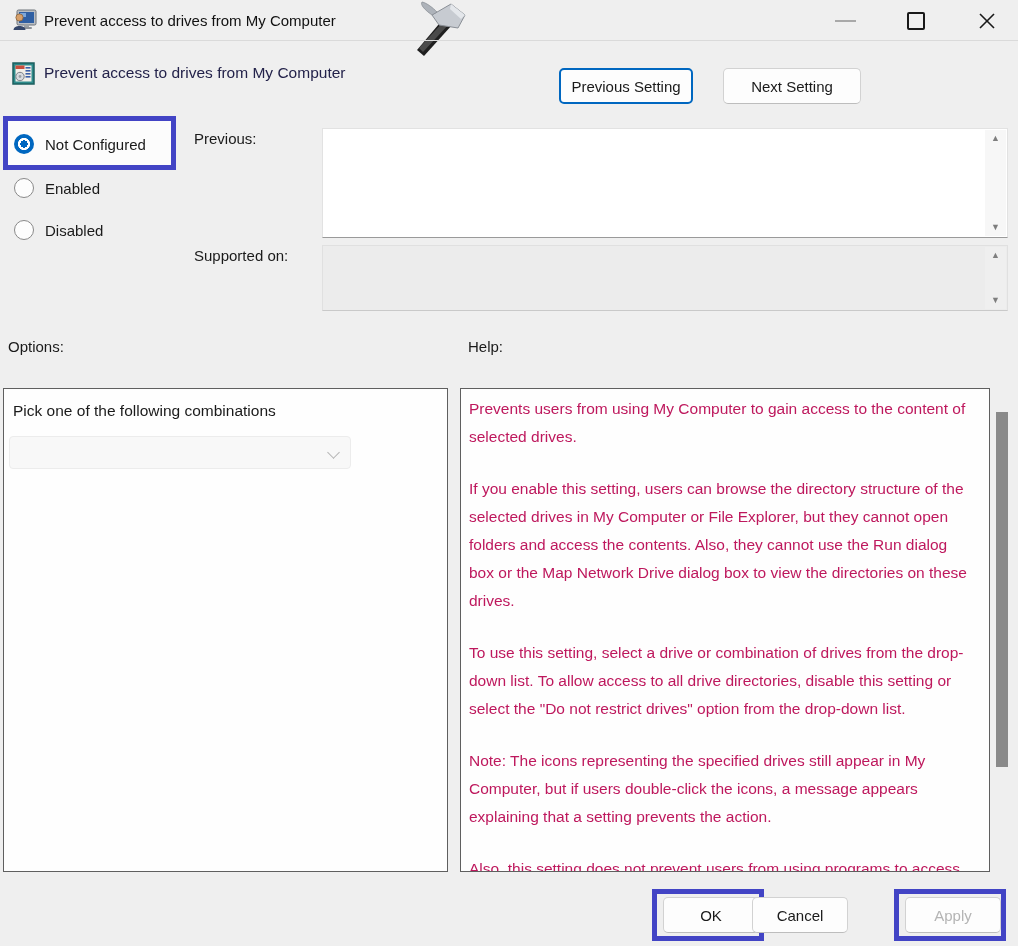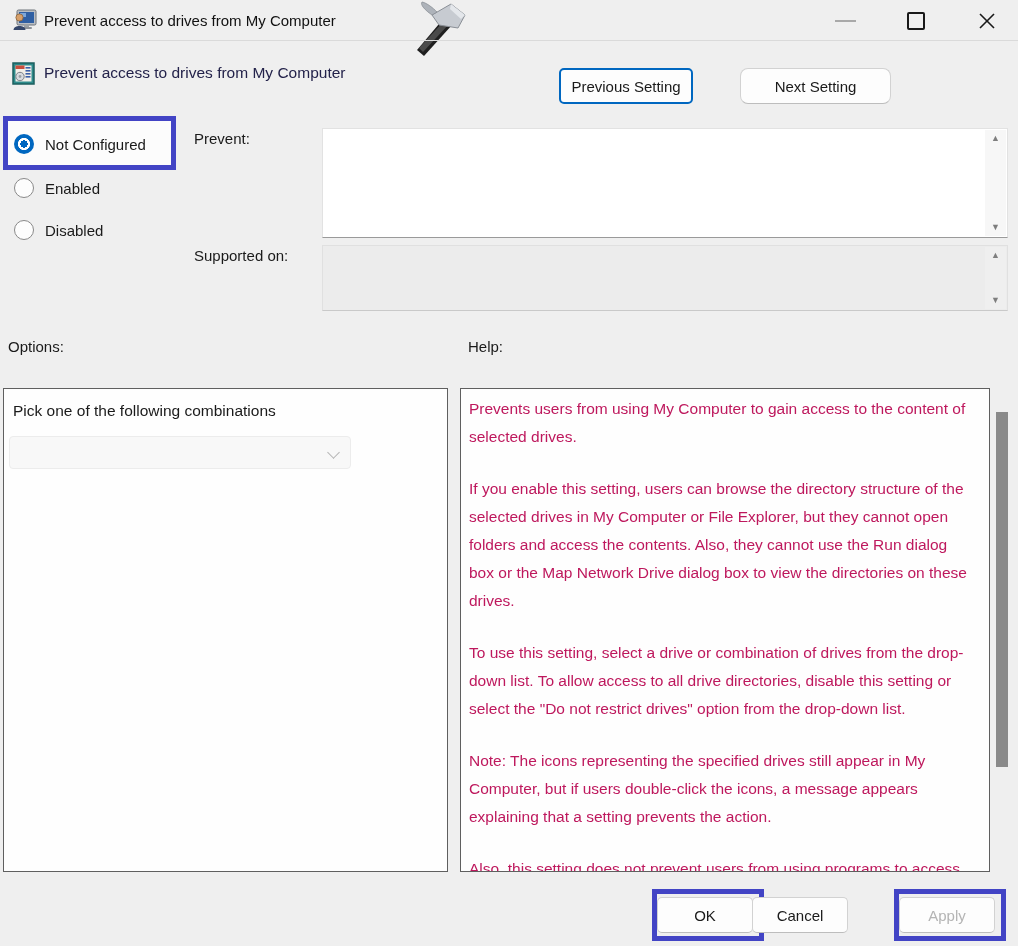--- a/index.html
+++ b/index.html
@@ -24,21 +24,21 @@
 
   
   #policy-icon{left:12px; top:62px; width:23px; height:23px;}
   #policy-title{left:44px; top:64px; font-size:15.5px; color:#23224a;}
   .hdr-btn{
     top:68px; height:36px; background:#fdfdfd; border:1px solid #d2d2d2; border-bottom-color:#bdbdbd;
     border-radius:5px; font-size:15px; color:#1a1a1a; display:flex; align-items:center; justify-content:center;
     box-sizing:border-box; cursor:default;
   }
   #prev-btn{left:559px; width:134px; border:2px solid #0067c0;}
-  #next-btn{left:740px; width:151px;border-radius:8px;}
+  #next-btn{left:723px; width:138px;}
 
   
   #radio-highlight{left:3px; top:116px; width:173px; height:54px; border:5px solid #4244c5; background:#fcfcfc; box-sizing:border-box;}
   .radio-row{left:14px; height:20px; display:flex; align-items:center; gap:11px;}
   #radio-row-0{top:134px;}
   #radio-row-1{top:178px;}
   #radio-row-2{top:220px;}
   .radio-dot{width:20px; height:20px; border-radius:50%; box-sizing:border-box; flex:0 0 auto;}
   .radio-dot.sel{background:radial-gradient(circle at 50% 50%, #0067c0 0 3.6px, #ffffff 3.7px 6px, #0067c0 6.1px 10px);}
   .radio-dot.unsel{background:#fdfdfd; border:1px solid #898989;}
@@ -73,21 +73,21 @@
   #help-panel p{margin:0 8px 24px 0; font-size:15.5px; line-height:28px; color:#be185d;}
   #help-scrollbar{left:996px; top:412px; width:12px; height:355px; background:#8a8a8a;}
 
   
   .foot-btn{
     top:897px; height:36px; width:96px; background:#fdfdfd; border:1px solid #d2d2d2; border-bottom-color:#bdbdbd;
     border-radius:5px; font-size:15px; color:#1a1a1a; display:flex; align-items:center; justify-content:center;
     box-sizing:border-box;
   }
   .hl-wrap{top:889px; width:112px; height:52px; border:5px solid #4244c5; box-sizing:border-box;
-    display:flex; align-items:center; justify-content:flex-start;}
+    display:flex; align-items:center; justify-content:flex-end;}
   #ok-wrap{left:652px;}
   #apply-wrap{left:894px;}
   #ok-btn,#apply-btn{position:relative; top:0;}
   #cancel-btn{left:752px;}
   #apply-btn{color:#b4b4b4;}
 </style>
 </head>
 <body>
 
 <div id="win">
@@ -149,21 +149,21 @@
   </div>
   <div id="radio-row-1" class="abs radio-row">
     <span class="radio-dot unsel"></span>
     <span class="radio-label">Enabled</span>
   </div>
   <div id="radio-row-2" class="abs radio-row">
     <span class="radio-dot unsel"></span>
     <span class="radio-label">Disabled</span>
   </div>
 
-  <div id="comment-label" class="abs field-label">Prevent:</div>
+  <div id="comment-label" class="abs field-label">Previous:</div>
   <div id="comment-box" class="abs scrollbox">
     <span></span>
     <div class="vtrack">
       <span class="arrow-glyph">▲</span>
       <span class="arrow-glyph">▼</span>
     </div>
   </div>
 
   <div id="supported-label" class="abs field-label">Supported on:</div>
   <div id="supported-box" class="abs scrollbox">

